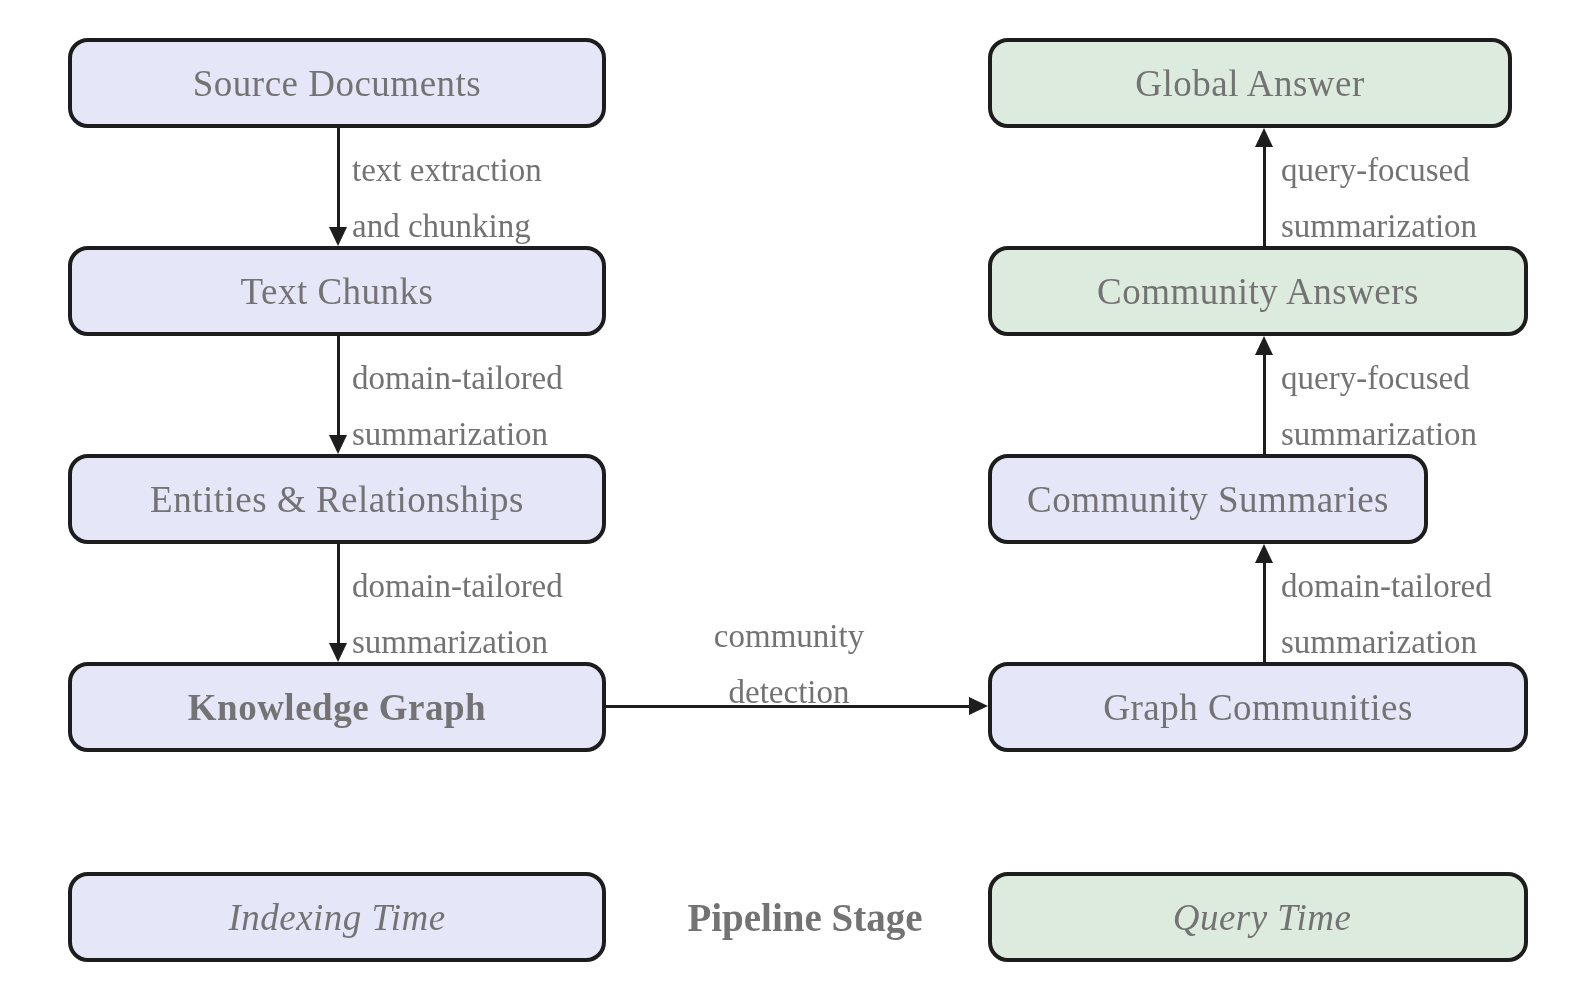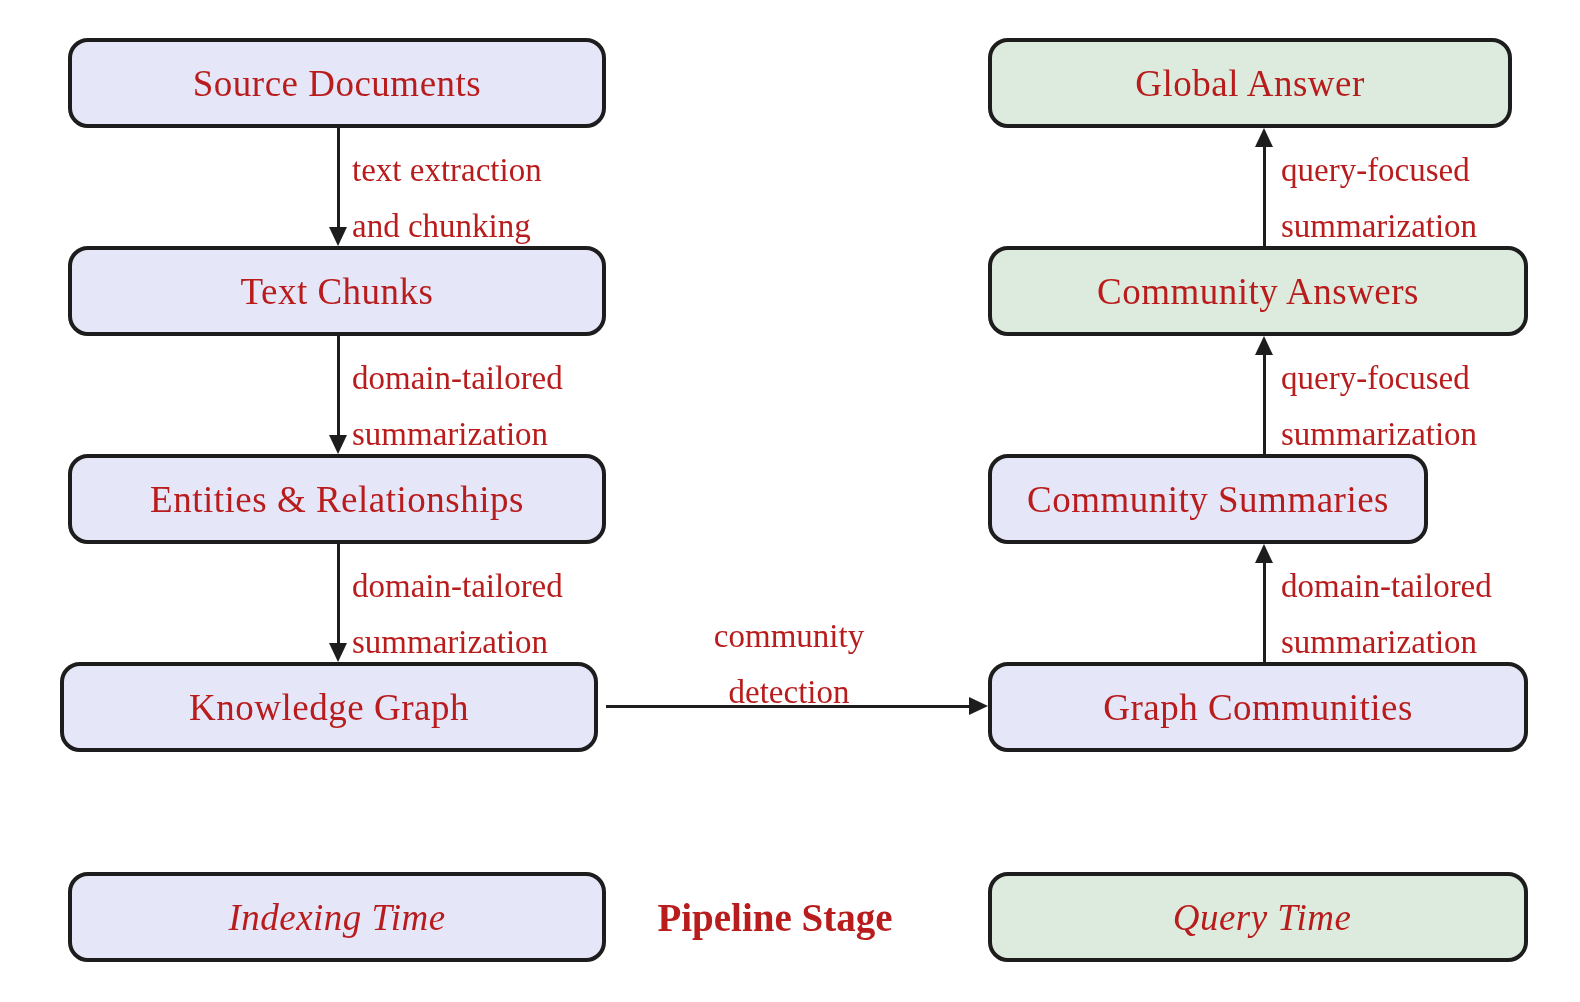--- a/index.html
+++ b/index.html
@@ -2,21 +2,21 @@
 <html><head>
 <meta charset="utf-8">
 <style>
   html, body { margin: 0; padding: 0; background: #ffffff; }
   #canvas {
     position: relative;
     width: 1580px;
     height: 1002px;
     background: #ffffff;
     font-family: "Liberation Serif", "DejaVu Serif", serif;
-    color: #b91c1c;
+    color: #737373;
     overflow: hidden;
   }
   .node {
     position: absolute;
     height: 90px;
     border: 4px solid #1d1d1d;
     border-radius: 20px;
     box-sizing: border-box;
     display: flex;
     align-items: center;
@@ -76,21 +76,21 @@
   }
 </style>
 </head>
 <body>
 
 <div id="canvas">
 
   <div class="node indexing" style="left:68px; top:38px; width:538px;">Source Documents</div>
   <div class="node indexing" style="left:68px; top:246px; width:538px;">Text Chunks</div>
   <div class="node indexing" style="left:68px; top:454px; width:538px;">Entities &amp; Relationships</div>
-  <div class="node indexing" style="left:60px; top:662px; width:538px;">Knowledge Graph</div>
+  <div class="node indexing" style="left:68px; top:662px; width:538px;font-weight:bold;">Knowledge Graph</div>
 
   <div class="node query" style="left:988px; top:38px; width:524px;">Global Answer</div>
   <div class="node query" style="left:988px; top:246px; width:540px;">Community Answers</div>
   <div class="node indexing" style="left:988px; top:454px; width:440px;">Community Summaries</div>
   <div class="node indexing" style="left:988px; top:662px; width:540px;">Graph Communities</div>
 
   <div class="vline" style="left:337px; top:128px; height:100px;"></div>
   <div class="head-down" style="left:329px; top:227px;"></div>
   <div class="edge-label" style="left:352px; top:142px;">text extraction
 and chunking</div>
@@ -119,16 +119,16 @@
   <div class="vline" style="left:1263px; top:354px; height:100px;"></div>
   <div class="edge-label" style="left:1281px; top:350px;">query-focused
 summarization</div>
 
   <div class="head-up" style="left:1255px; top:544px;"></div>
   <div class="vline" style="left:1263px; top:562px; height:100px;"></div>
   <div class="edge-label" style="left:1281px; top:558px;">domain-tailored
 summarization</div>
 
   <div class="node indexing legend-node" style="left:68px; top:872px; width:538px;">Indexing Time</div>
-  <div class="stage-label" style="left:584px; top:872px; width:382px;">Pipeline Stage</div>
+  <div class="stage-label" style="left:614px; top:872px; width:382px;">Pipeline Stage</div>
   <div class="node query legend-node" style="left:988px; top:872px; width:540px;padding-left:8px;">Query Time</div>
 
 </div>
 
 </body></html>

